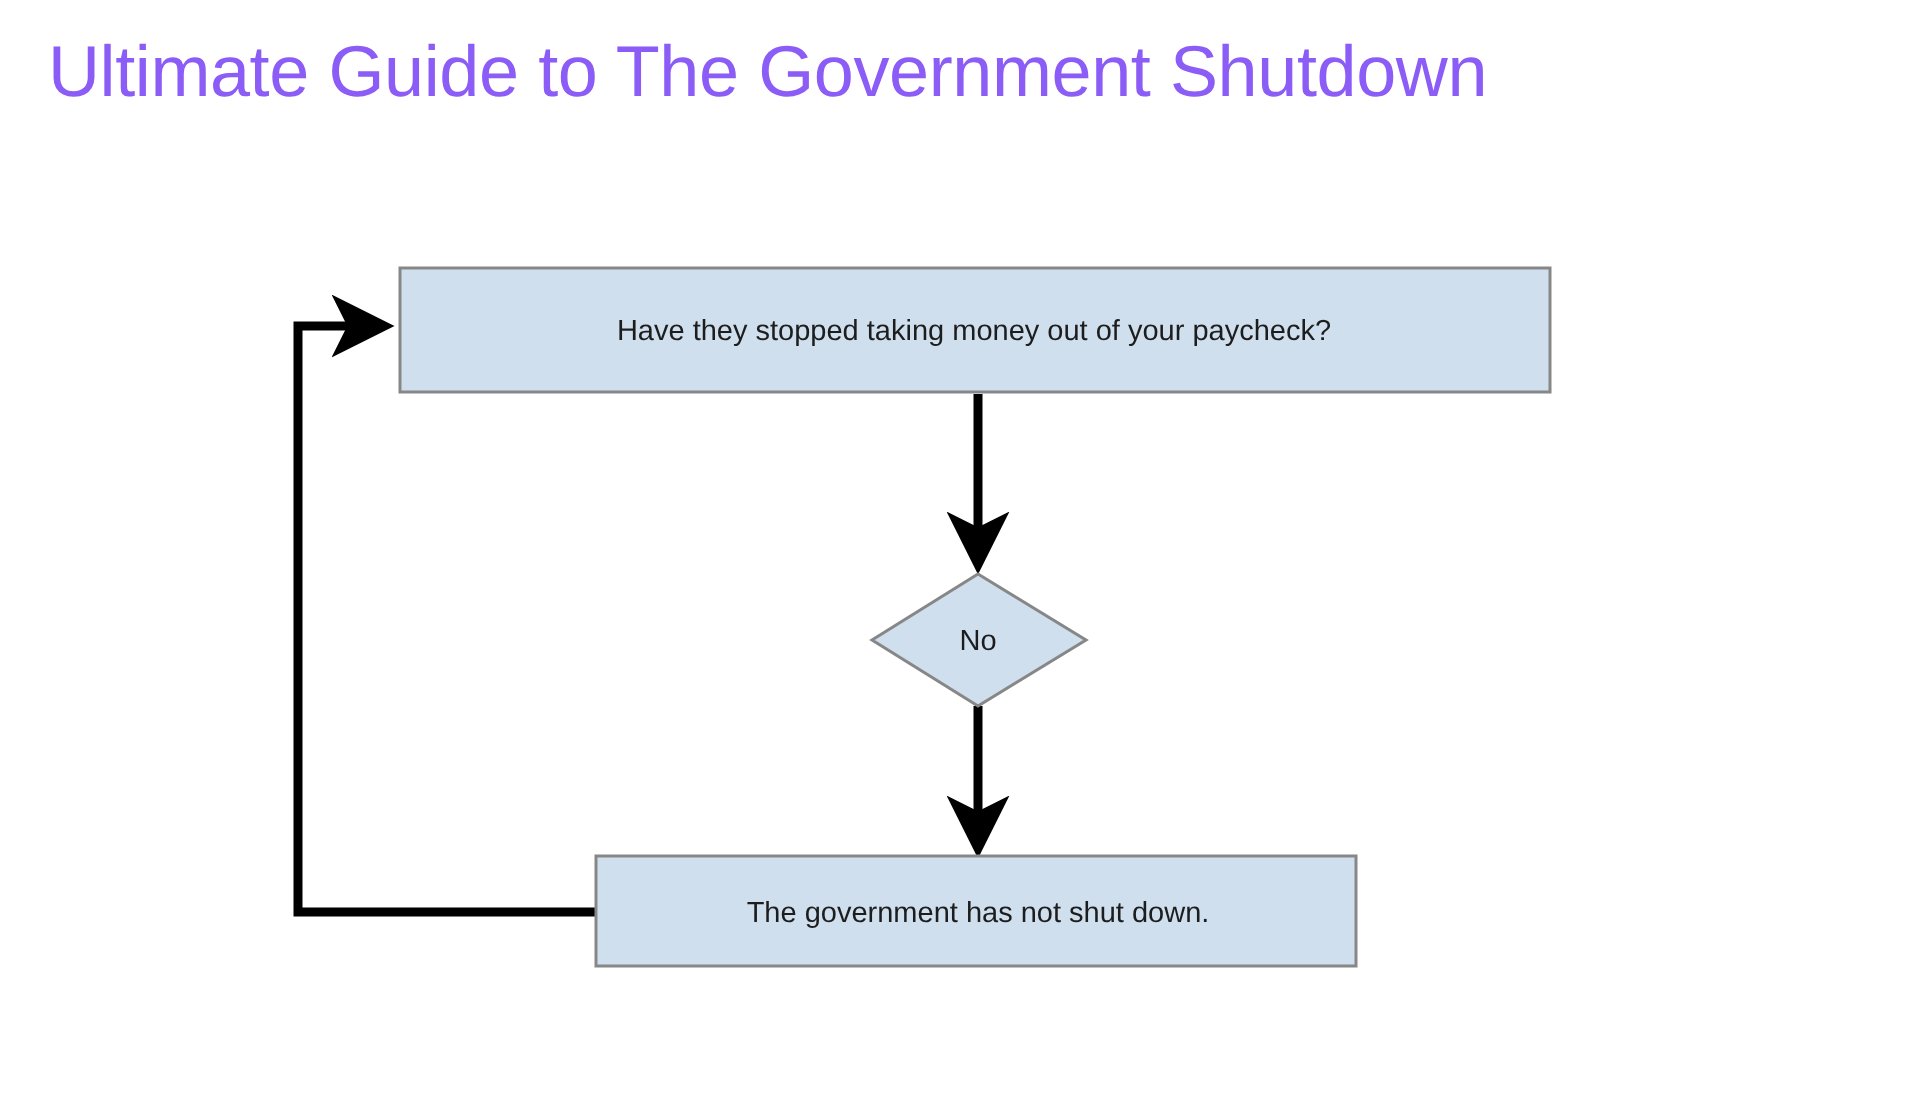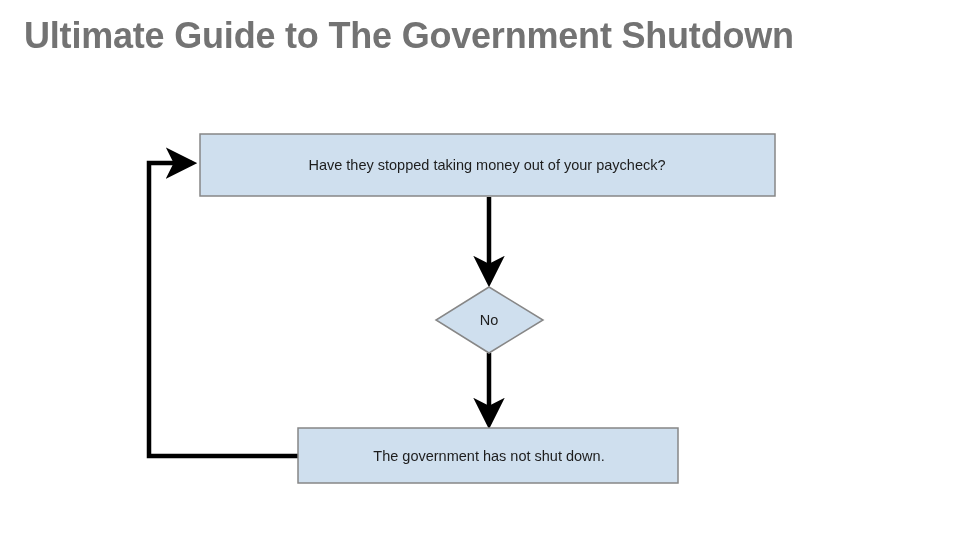--- a/index.html
+++ b/index.html
@@ -19,23 +19,23 @@
     position: relative;
     width: 964px;
     height: 555px;
     background: #ffffff;
   }
   #page-title {
     position: absolute;
     left: 24px;
     top: 14px;
     font-size: 36px;
-    font-weight: 700;
+    font-weight: 400;
     line-height: 44px;
-    color: #737373;
+    color: #8b5cf6;
     letter-spacing: -0.2px;
     white-space: nowrap;
   }
   #flowchart-svg {
     position: absolute;
     left: 0;
     top: 0;
     width: 964px;
     height: 555px;
   }

